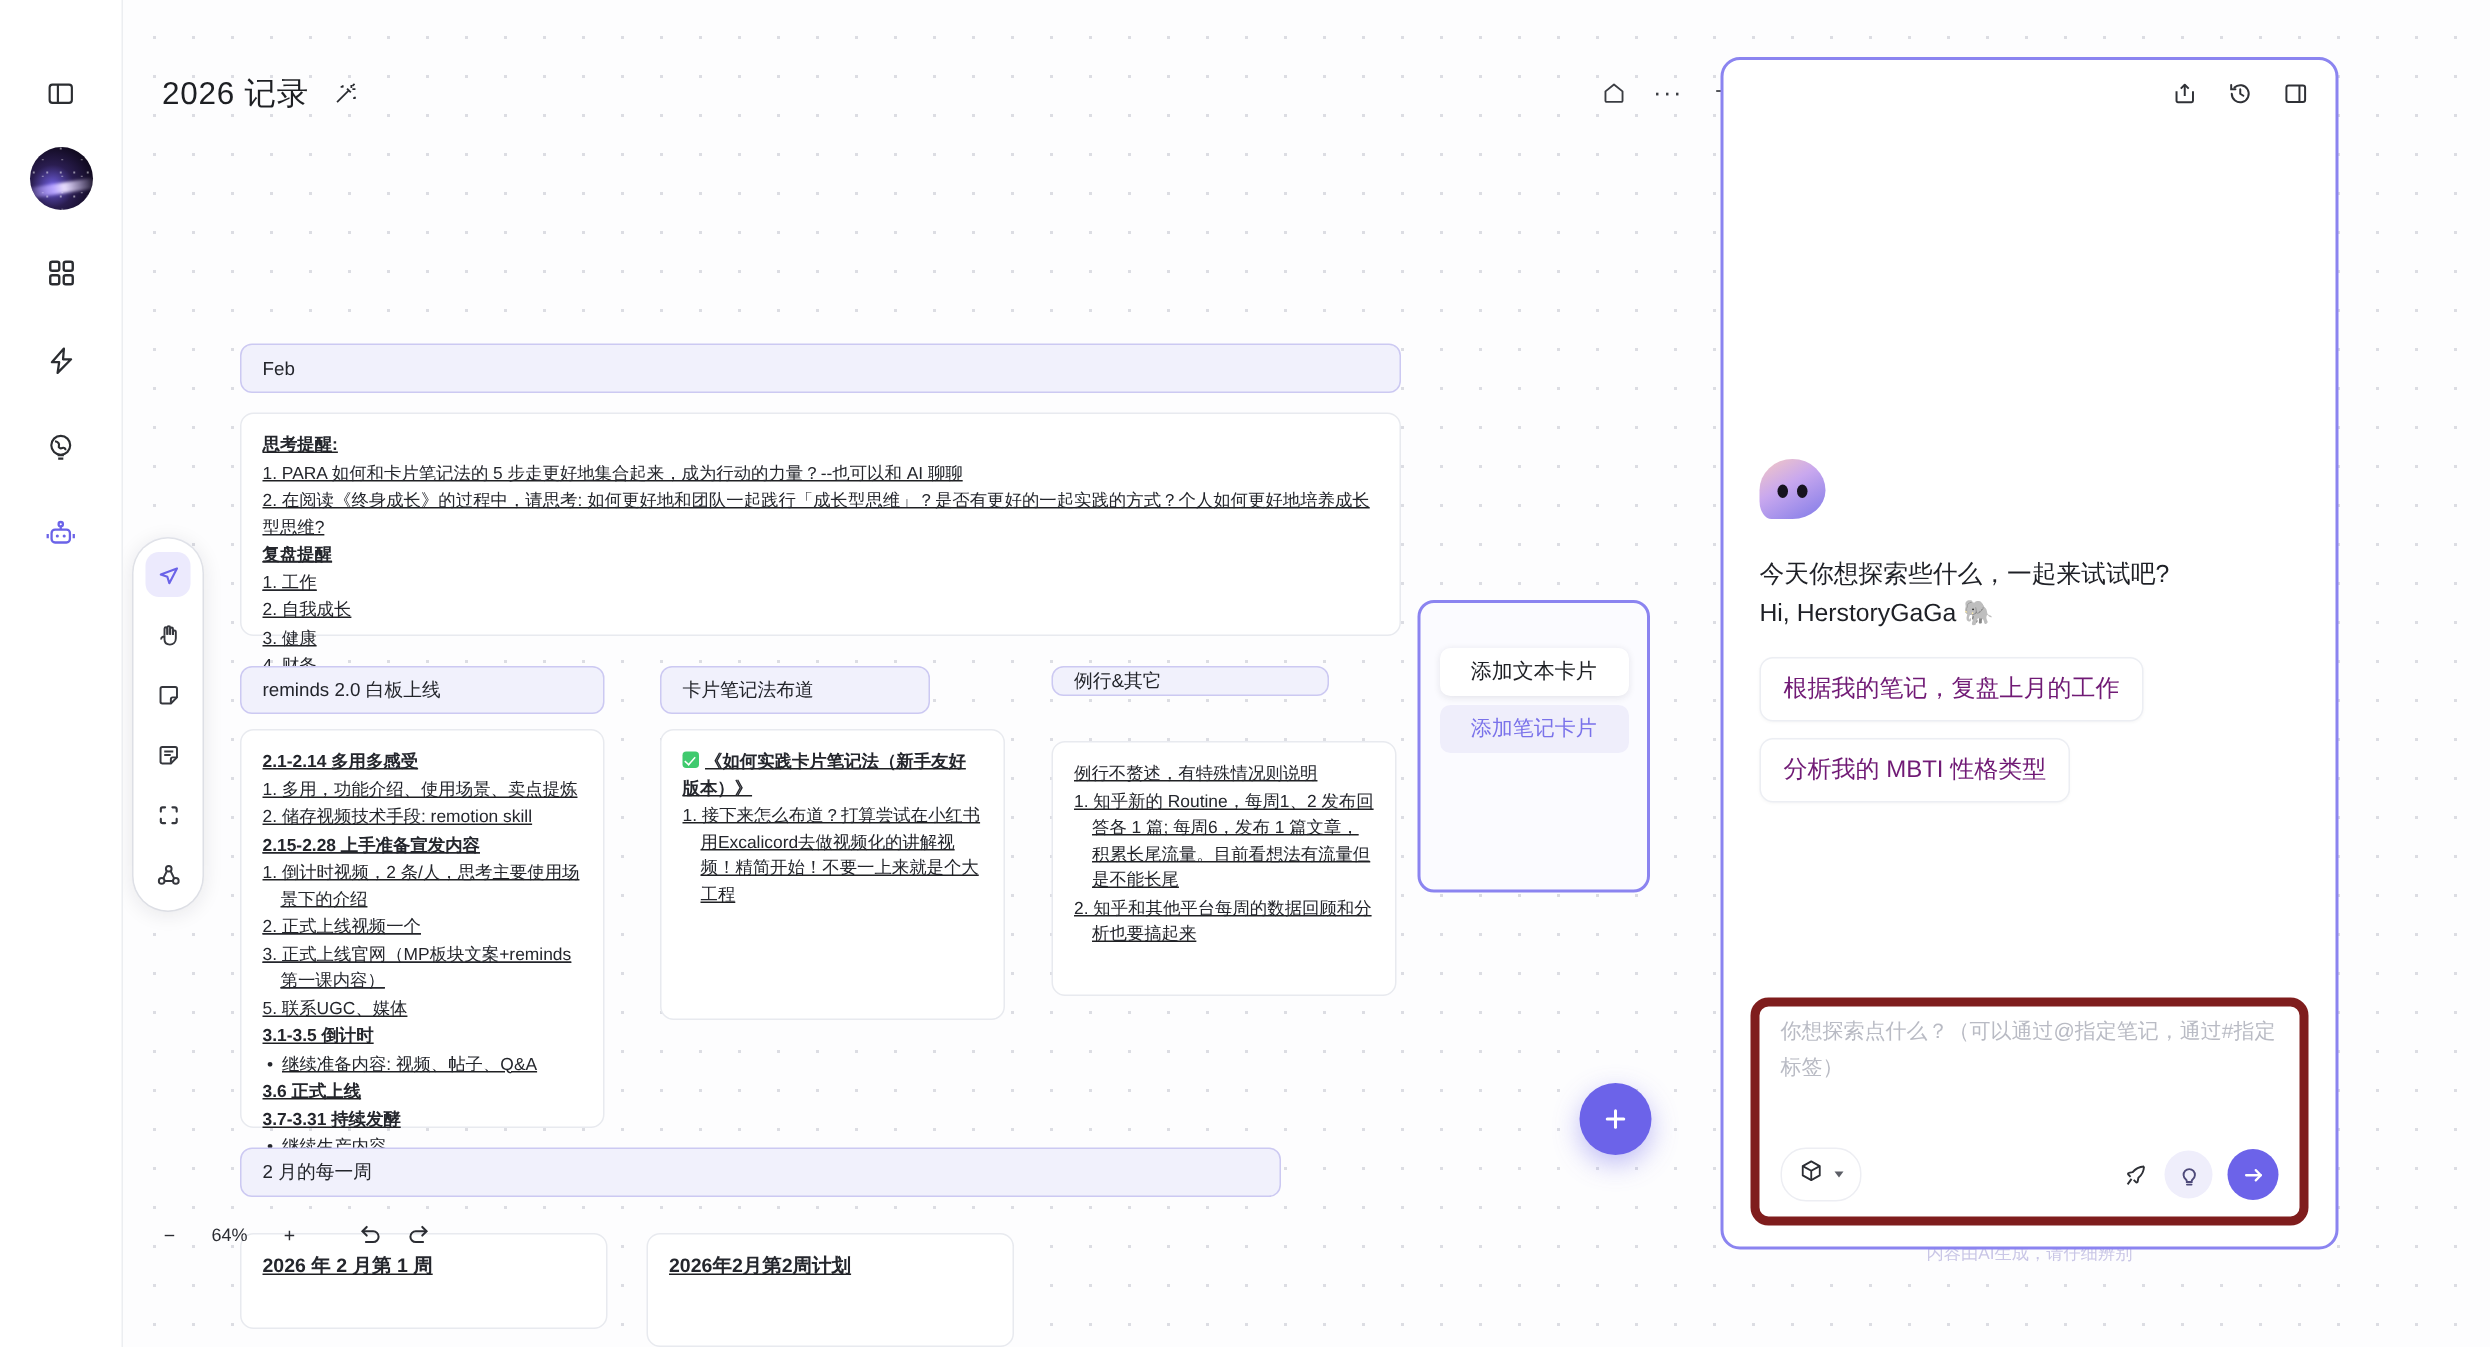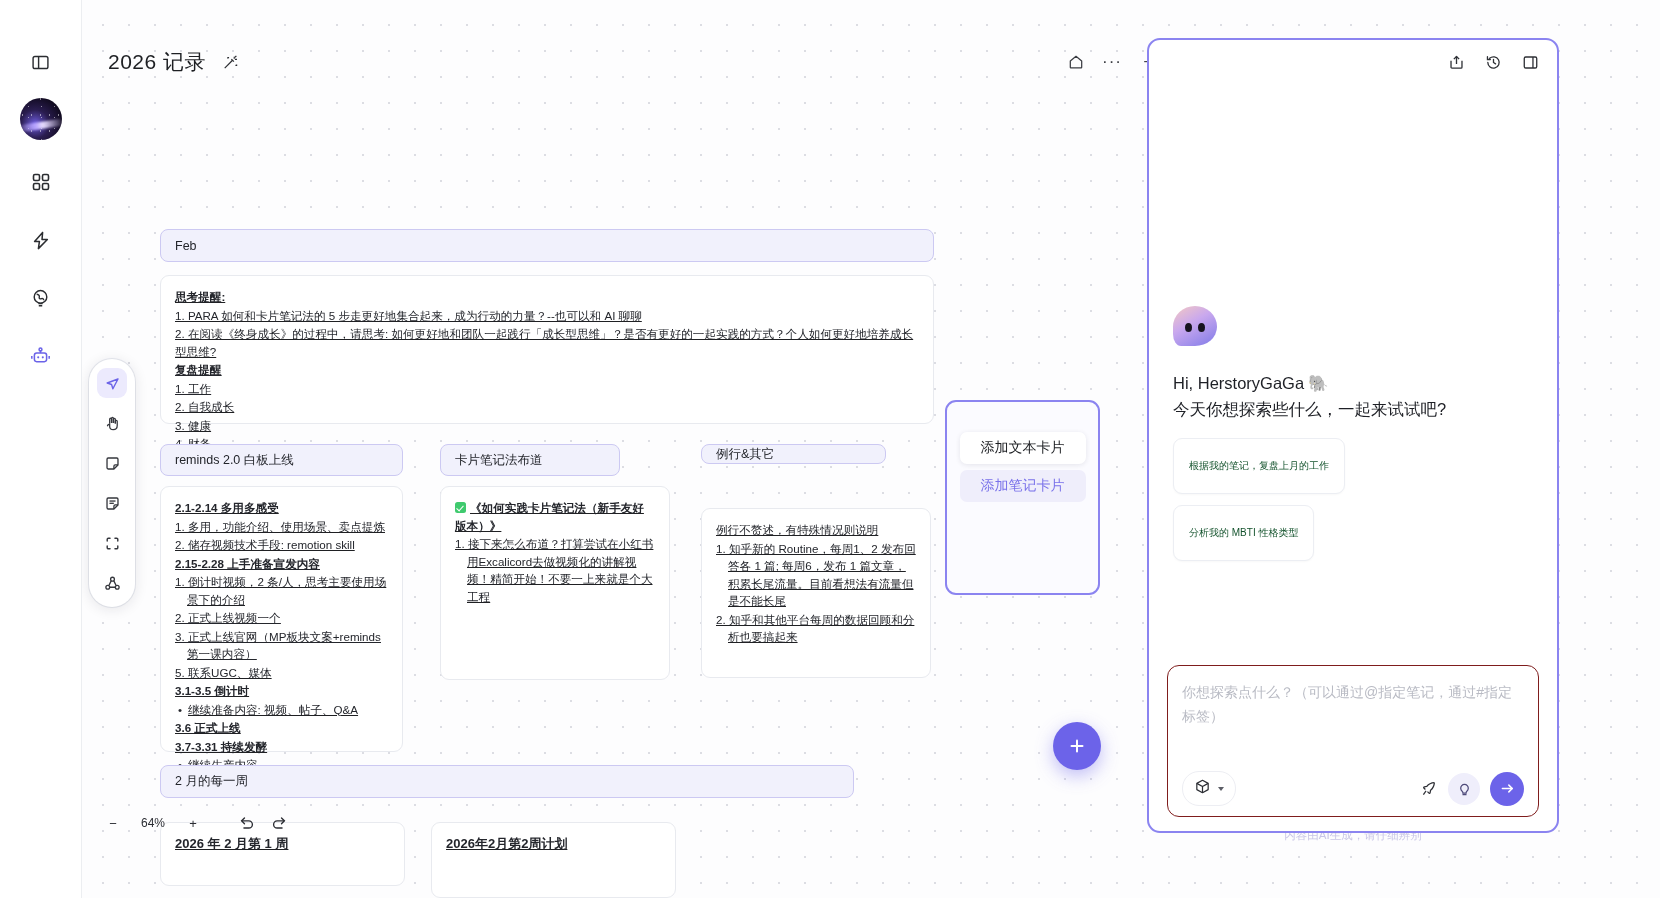--- a/index.html
+++ b/index.html
@@ -147,26 +147,26 @@
   .bubble-shape {
     width: 44px; height: 40px; border-radius: 50% 50% 50% 8px / 52% 52% 48% 30%;
     background: linear-gradient(150deg, #f5c9c2 0%, #c9a8ee 42%, #7f7ae8 100%);
     position: relative;
   }
   .eye { position: absolute; top: 17px; width: 7px; height: 9px; border-radius: 50%; background: #16131f; }
   .eye.l { left: 12px; } .eye.r { left: 25px; }
   .ai-greet { margin-top: 20px; font-size: 16.5px; line-height: 26px; color: #1e2026; }
   .chips { margin-top: 16px; display: flex; flex-direction: column; gap: 11px; align-items: flex-start; }
   .chip {
-    border: 1px solid #eceef3; border-radius: 9px; padding: 20px 15px; font-size: 10px; color: #14532d;
+    border: 1px solid #eceef3; border-radius: 9px; padding: 10px 15px; font-size: 16px; color: #701a75;
     background: #fff; cursor: pointer; box-shadow: 0 1px 2px rgba(20,20,40,.03);
   }
   .composer {
-    margin: auto 18px 14px 18px; border: 1px solid #7f1d1d; border-radius: 12px; background: #fff;
-    height: 152px; display: flex; flex-direction: column; padding: 14px 14px 10px 14px;
+    margin: auto 18px 14px 18px; border: 6px solid #7f1d1d; border-radius: 12px; background: #fff;
+    height: 152px; display: flex; flex-direction: column; padding: 4px 14px 10px 14px;
   }
   .composer-ph { font-size: 14px; line-height: 24px; color: #b9bbc4; cursor: text; }
   .composer-bar { margin-top: auto; display: flex; align-items: center; }
   .model-sel {
     display: flex; align-items: center; gap: 7px; border: 1px solid #edeef3; border-radius: 17px;
     padding: 6px 11px; cursor: pointer; color: #2b2d33;
   }
   .caret { width: 0; height: 0; border-left: 3.5px solid transparent; border-right: 3.5px solid transparent; border-top: 4.5px solid #5c5e66; }
   .composer-right { margin-left: auto; display: flex; align-items: center; gap: 4px; }
   .cbtn { width: 32px; height: 32px; border-radius: 50%; display: flex; align-items: center; justify-content: center; cursor: pointer; color: #2e3036; }
@@ -358,21 +358,21 @@
         <p>
           <span class="chk"></span><span style="font-weight:bold;">《如何实践卡片笔记法（新手友好版本）》</span>
         </p>
         <p class="ind">1. 接下来怎么布道？打算尝试在小红书用Excalicord去做视频化的讲解视频！精简开始！不要一上来就是个大工程</p>
       </div>
     </div>
 
     <div class="title-card" style="left:619px; top:444px; width:185px; height:20px;">
       <span>例行&amp;其它</span>
     </div>
-    <div class="card" style="left:619px; top:508px; width:230px; height:170px;">
+    <div class="card" style="left:619px; top:494px; width:230px; height:170px;">
       <div class="card-body">
         <p>例行不赘述，有特殊情况则说明</p>
         <p class="ind">1. 知乎新的 Routine，每周1、2 发布回答各 1 篇; 每周6，发布 1 篇文章，积累长尾流量。目前看想法有流量但是不能长尾</p>
         <p class="ind">2. 知乎和其他平台每周的数据回顾和分析也要搞起来</p>
       </div>
     </div>
 
     <div class="title-card" style="left:78px; top:765px; width:694px; height:33px;">
       <span>2 月的每一周</span>
     </div>
@@ -444,22 +444,22 @@
     </div>
 
     <div class="ai-hero">
       <div class="bubble-avatar">
         <div class="bubble-shape">
           <div class="eye l"></div>
             <div class="eye r"></div>
         </div>
       </div>
       <div class="ai-greet">
+        <div>今天你想探索些什么，一起来试试吧?</div>
         <div>Hi, HerstoryGaGa 🐘</div>
-        <div>今天你想探索些什么，一起来试试吧?</div>
       </div>
       <div class="chips">
         <div class="chip">根据我的笔记，复盘上月的工作</div>
         <div class="chip">分析我的 MBTI 性格类型</div>
       </div>
     </div>
 
     <div class="composer">
       <div class="composer-ph">你想探索点什么？（可以通过@指定笔记，通过#指定标签）</div>
       <div class="composer-bar">

